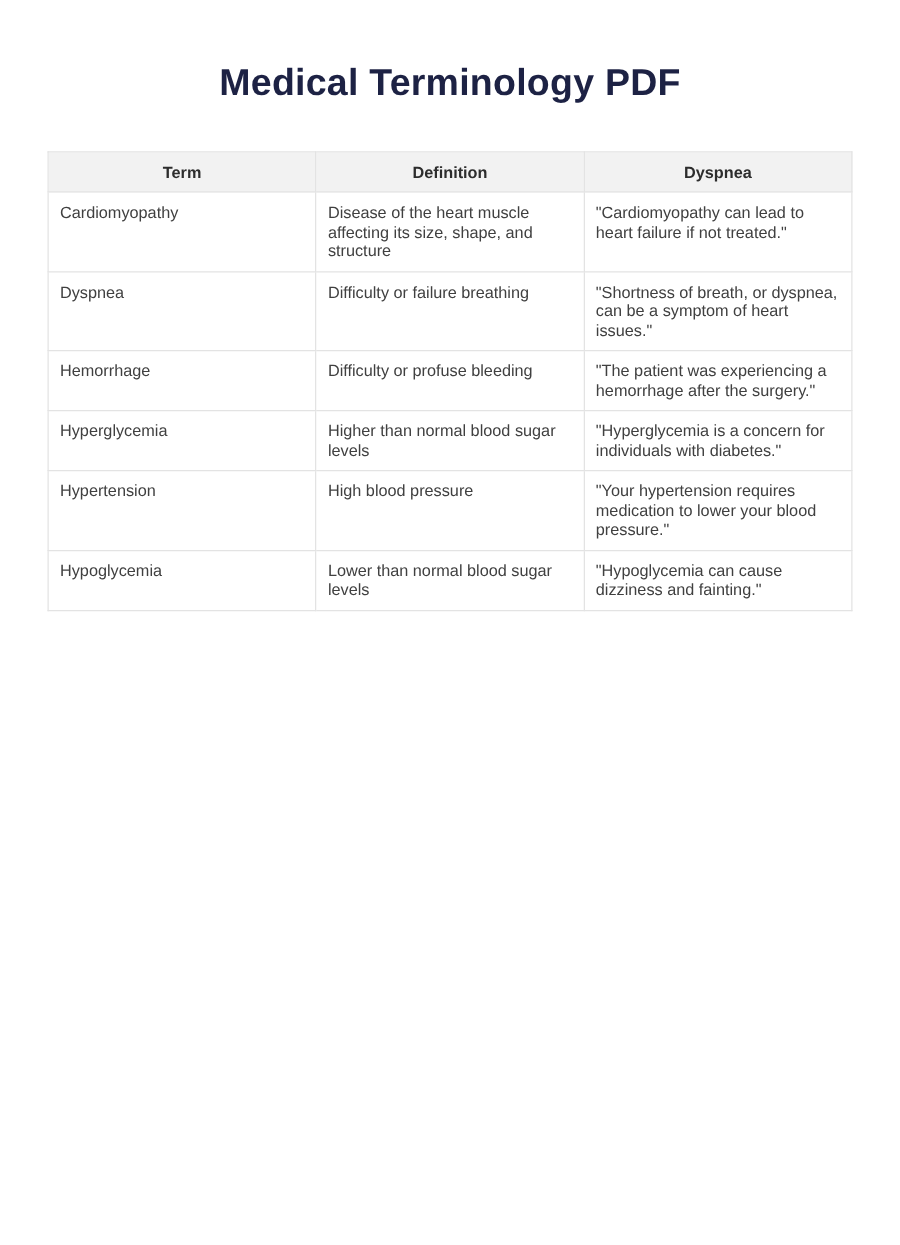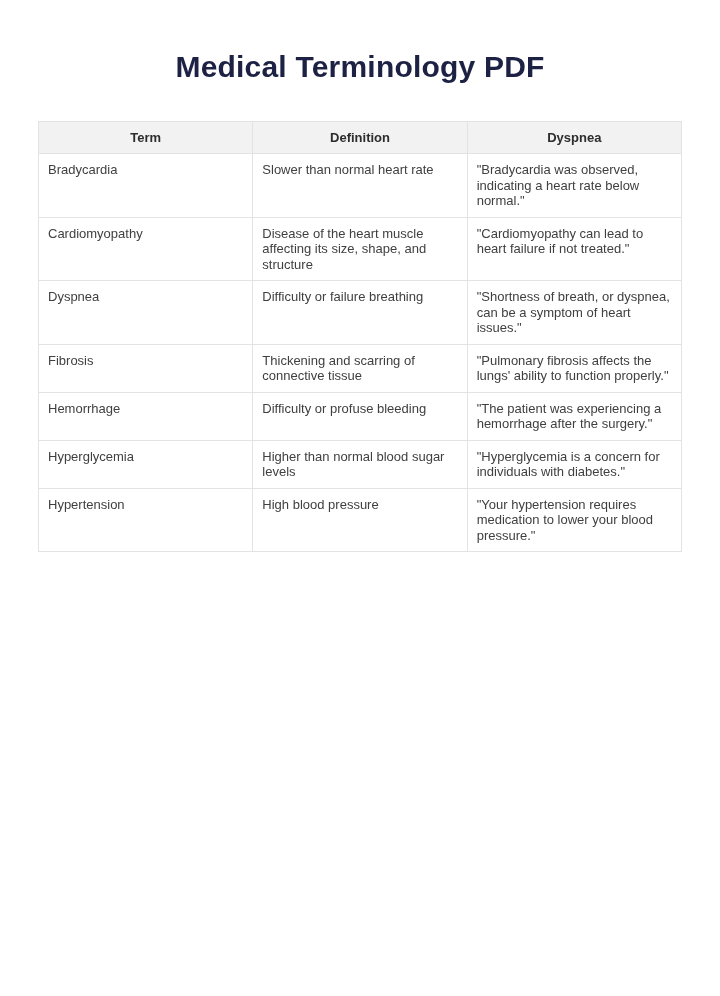--- a/index.html
+++ b/index.html
@@ -62,49 +62,44 @@
   <table class="term-table">
     <thead>
       <tr id="header-row">
           <th>Term</th>
           <th>Definition</th>
           <th>Dyspnea</th>
         </tr>
     </thead>
     <tbody id="table-body">
         <tr>
-          <td>Bradycardia</td>
-          <td>Slower than normal heart rate</td>
-          <td>"Bradycardia was observed, indicating a heart rate below normal."</td>
-        </tr>
-        <tr>
           <td>Cardiomyopathy</td>
           <td>Disease of the heart muscle affecting its size, shape, and structure</td>
           <td>"Cardiomyopathy can lead to heart failure if not treated."</td>
         </tr>
         <tr>
           <td>Dyspnea</td>
           <td>Difficulty or failure breathing</td>
           <td>"Shortness of breath, or dyspnea, can be a symptom of heart issues."</td>
-        </tr>
-        <tr>
-          <td>Fibrosis</td>
-          <td>Thickening and scarring of connective tissue</td>
-          <td>"Pulmonary fibrosis affects the lungs' ability to function properly."</td>
         </tr>
         <tr>
           <td>Hemorrhage</td>
           <td>Difficulty or profuse bleeding</td>
           <td>"The patient was experiencing a hemorrhage after the surgery."</td>
         </tr>
         <tr>
           <td>Hyperglycemia</td>
           <td>Higher than normal blood sugar levels</td>
           <td>"Hyperglycemia is a concern for individuals with diabetes."</td>
         </tr>
         <tr>
           <td>Hypertension</td>
           <td>High blood pressure</td>
           <td>"Your hypertension requires medication to lower your blood pressure."</td>
         </tr>
+        <tr>
+          <td>Hypoglycemia</td>
+          <td>Lower than normal blood sugar levels</td>
+          <td>"Hypoglycemia can cause dizziness and fainting."</td>
+        </tr>
       </tbody>
   </table>
 </div>
 
 </body></html>

